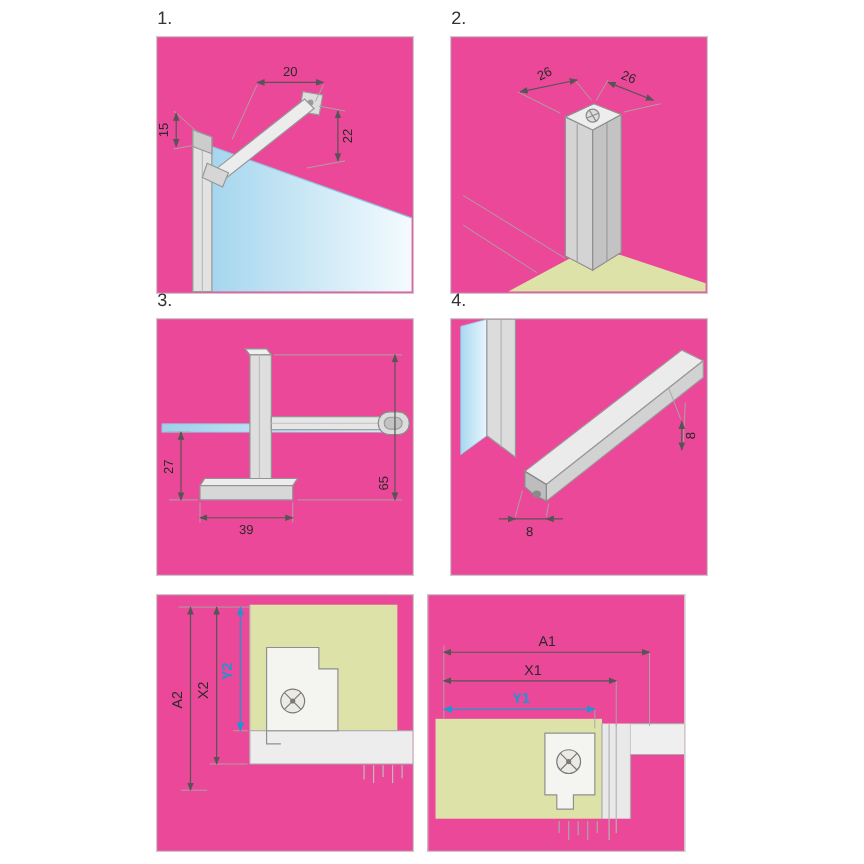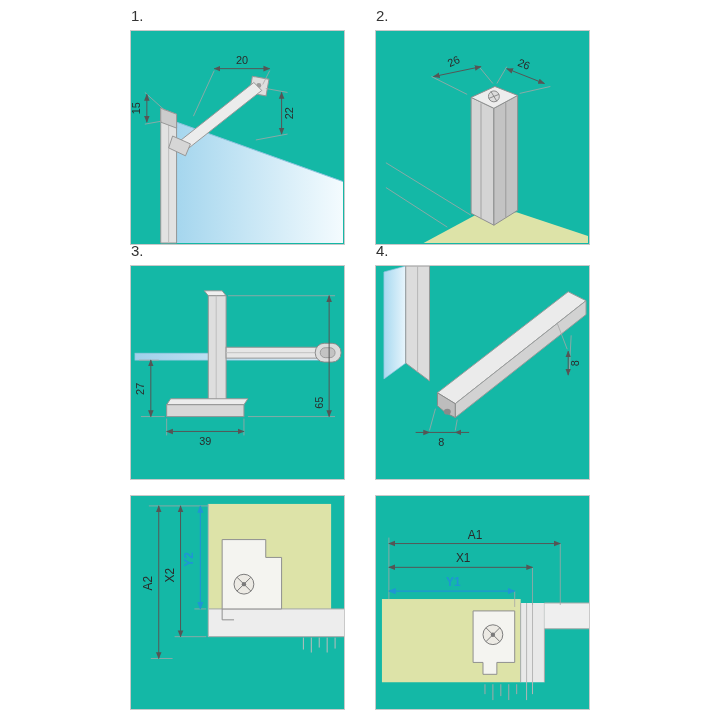--- a/index.html
+++ b/index.html
@@ -1,21 +1,21 @@
 <!DOCTYPE html>
 <html><head>
 <meta charset="utf-8">
 <style>
   html,body{margin:0;padding:0}
   body{
     width:720px;height:720px;position:relative;background:#ffffff;
     font-family:"Liberation Sans","DejaVu Sans",sans-serif;overflow:hidden;
   }
   .panel{position:absolute;width:215px;height:215px}
-  .panel-box{position:absolute;inset:0;border:1px solid #c9c9c9;background:#14b8a6;box-sizing:border-box}
+  .panel-box{position:absolute;inset:0;border:1px solid #c9c9c9;background:#ec4899;box-sizing:border-box}
   .panel-label{position:absolute;top:-23px;left:1px;font-size:15px;color:#333}
   svg{display:block;width:100%;height:100%}
   .panel text{font-family:"Liberation Sans","DejaVu Sans",sans-serif}
   .dim{stroke:#555555;stroke-width:1;fill:none}
   .dimb{stroke:#1f95d4;stroke-width:1.1;fill:none}
   .ext{stroke:#a6a6a6;stroke-width:0.8;fill:none}
   .dt{font-size:11px;fill:#2b2b2b}
   .dtl{font-size:12px;fill:#2b2b2b}
   .dtb{font-size:12px;fill:#1f95d4;font-weight:bold}
 </style>
@@ -262,21 +262,21 @@
       </g>
       <g>
         <line class="ext" x1="64" y1="114" x2="76" y2="114"></line>
         <line class="dimb" x1="70" y1="10" x2="70" y2="114" marker-start="url(#m5b)" marker-end="url(#m5b)"></line>
         <text class="dtb" transform="rotate(-90 63 64)" x="63" y="64" text-anchor="middle">Y2</text>
       </g>
     </svg>
   </div>
 </section>
 
-<section class="panel" style="left:375px;top:495px">
+<section class="panel" style="left:356px;top:495px">
   <div class="panel-label"></div>
   <div class="panel-box">
     <svg viewBox="0 0 215 215">
       <defs>
         <marker id="m6" viewBox="0 0 10 10" refX="9" refY="5" markerWidth="7" markerHeight="7" orient="auto-start-reverse">
           <path d="M0,1 L10,5 L0,9 Z" fill="#555555"></path>
         </marker>
         <marker id="m6b" viewBox="0 0 10 10" refX="9" refY="5" markerWidth="7" markerHeight="7" orient="auto-start-reverse">
           <path d="M0,1 L10,5 L0,9 Z" fill="#1f95d4"></path>
         </marker>

